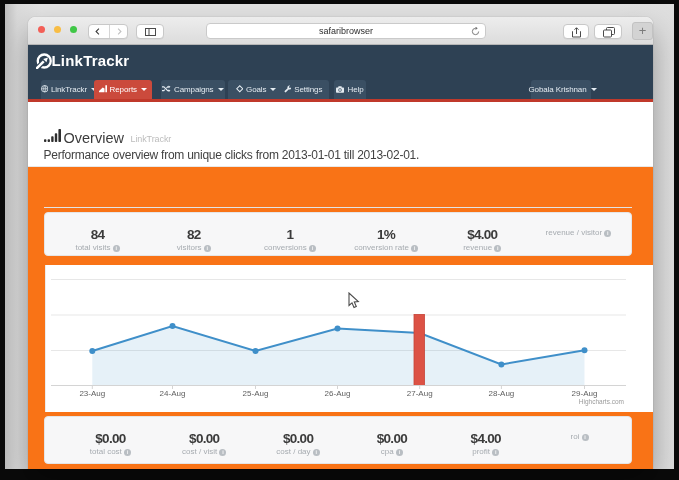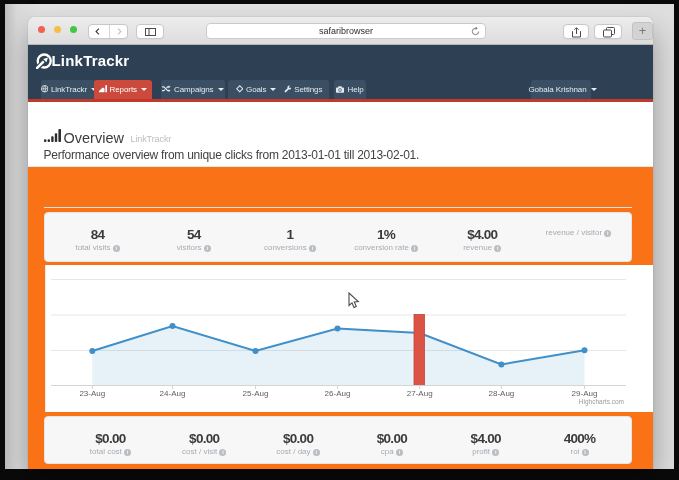--- a/index.html
+++ b/index.html
@@ -42,21 +42,21 @@
 
 .tabs { position:absolute; left:0px; top:65px; width:625px; height:39.5px; }
 .tabrow { position:absolute; left:17.5px; top:18.5px; font-size:0; color:#454545; }
 .tab { display:inline-block; padding:5.5px 5.9px 5px; border-radius:3px; font-size:8px; }
 .tab.active { background:#ececec; color:#555; }
 .tabline { position:absolute; left:16px; right:21px; top:104.5px; height:1px; background:#e3e3e3; }
 .last7 { position:absolute; right:30.5px; top:22px; font-size:7.5px; color:#4a4a4a; }
 .last7 .bcaret { display:inline-block; width:0; height:0; border-left:3.5px solid transparent; border-right:3.5px solid transparent; border-top:4px solid #2a6496; margin-left:4px; vertical-align:0.5px; }
 
 .stats { position:absolute; left:15.5px; width:588px; background:#f7f7f8; border:1px solid #e5e5e6; border-radius:4px; display:flex; padding:0 4px 0 5px; }
-.stats.top { top:110px; height:50px; }
+.stats.top { top:110px; height:44px; }
 .stats.bot { top:314px; height:48px;padding-left:19px; }
 .stat { flex:1; text-align:center; padding-top:13.5px; }
 .stat .v { font-size:13.5px; font-weight:bold; color:#3b3b3b; letter-spacing:-0.7px; }
 .stat .l { font-size:8px; color:#a6abb0; margin-top:1px; }
 .info { display:inline-block; width:7px; height:7px; border-radius:50%; background:#b9bec3; color:#f7f7f8; font-size:5.5px; line-height:7px; text-align:center; font-weight:bold; vertical-align:-0.5px; font-style:normal; }
 
 .chartbox { position:absolute; left:17px; top:163px; width:640px; height:147px; border-left:1px solid #ececec; border-right:1px solid #ececec; background:#fff; }
 </style>
 </head>
 <body>
@@ -171,21 +171,21 @@
       <div class="psub">LinkTrackr</div>
       <div class="pdesc">Performance overview from unique clicks from 2013-01-01 till 2013-02-01.</div>
     </div>
     <div class="tabline"></div>
     <div class="stats top">
       <div class="stat">
           <div class="v">84</div>
           <div class="l">total visits <span class="info">i</span></div>
         </div>
       <div class="stat">
-          <div class="v">54</div>
+          <div class="v">82</div>
           <div class="l">visitors <span class="info">i</span></div>
         </div>
       <div class="stat">
           <div class="v">1</div>
           <div class="l">conversions <span class="info">i</span></div>
         </div>
       <div class="stat">
           <div class="v">1%</div>
           <div class="l">conversion rate <span class="info">i</span></div>
         </div>
@@ -251,21 +251,20 @@
         </div>
       <div class="stat">
           <div class="v">$0.00</div>
           <div class="l">cpa <span class="info">i</span></div>
         </div>
       <div class="stat">
           <div class="v">$4.00</div>
           <div class="l">profit <span class="info">i</span></div>
         </div>
       <div class="stat">
-          <div class="v">400%</div>
           <div class="l">roi <span class="info">i</span></div>
         </div>
     </div>
   </div>
 </div>
 
 <svg style="position:absolute;left:348px;top:292px" width="13" height="17" viewBox="0 0 13 17">
   <path d="M1 1 L1 13.5 L4 10.8 L6 15.5 L8.3 14.5 L6.3 9.9 L10.3 9.6 Z" fill="#fdfdfd" stroke="#4a4a4a" stroke-width="1.1"></path>
 </svg>
 

